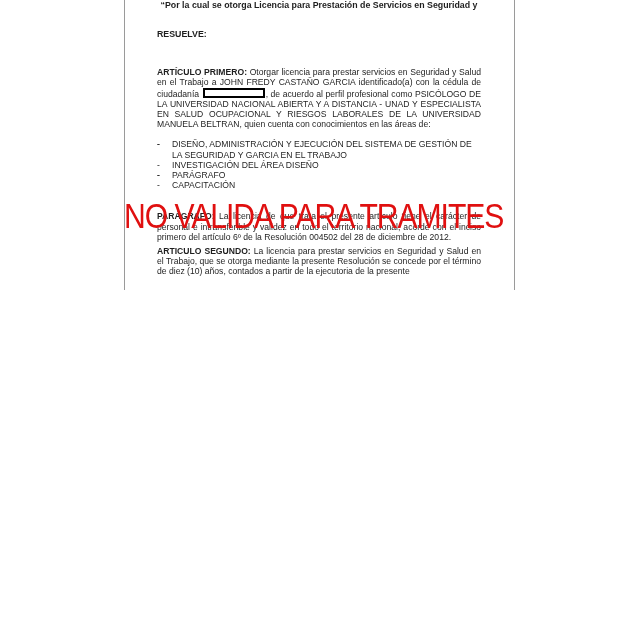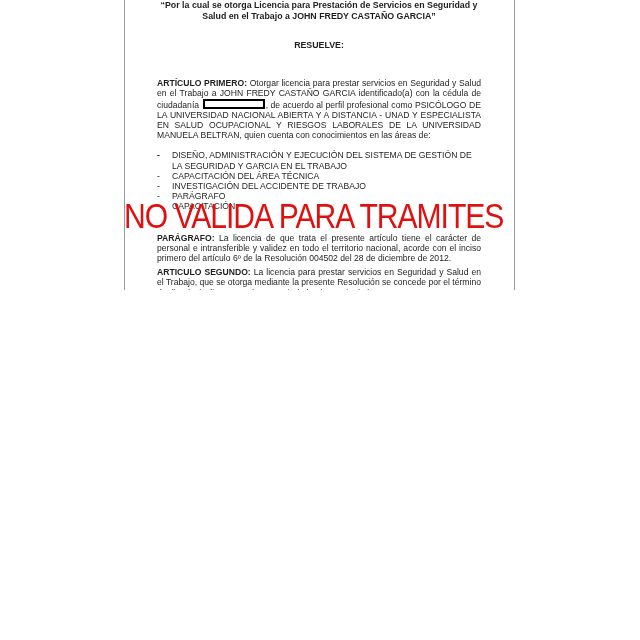--- a/index.html
+++ b/index.html
@@ -38,21 +38,21 @@
       color: #1e1e1e;
     }
     .title {
       text-align: center;
       font-weight: bold;
       font-size: 8.8px;
       line-height: 11px;
       margin: 2px 0 0 0;
     }
     .resuelve {
-      text-align: center;
+      text-align: left;
       font-weight: bold;
       font-size: 8.8px;
       margin-top: 18px;
       margin-bottom: 0;
     }
     .para {
       text-align: justify;
       margin-top: 28px;
     }
     .para b {
@@ -104,35 +104,34 @@
     }
   </style>
 </head>
 <body>
 
 <div class="canvas">
   <div class="page">
     <div class="doc">
       <div class="title">
         <div>“Por la cual se otorga Licencia para Prestación de Servicios en Seguridad y</div>
-        <div>Salud en el Trabajo a JOHN FREDY CASTAÑO GARCIA”</div>
       </div>
 
       <div class="resuelve">RESUELVE:</div>
 
       <div class="para">
         <b>ARTÍCULO PRIMERO:</b><span> Otorgar licencia para prestar servicios en Seguridad y Salud en el Trabajo a JOHN FREDY CASTAÑO GARCIA identificado(a) con la cédula de ciudadanía</span>
         <span class="redacted"></span><span>, de acuerdo al perfil profesional como PSICÓLOGO DE LA UNIVERSIDAD NACIONAL ABIERTA Y A DISTANCIA - UNAD Y ESPECIALISTA EN SALUD OCUPACIONAL Y RIESGOS LABORALES DE LA UNIVERSIDAD MANUELA BELTRAN, quien cuenta con conocimientos en las áreas de:</span>
       </div>
 
       <ul class="list">
         <li><span class="dash">-</span></li>
         <li><span class="dash">-</span><span>DISEÑO, ADMINISTRACIÓN Y EJECUCIÓN DEL SISTEMA DE GESTIÓN DE LA SEGURIDAD Y GARCIA EN EL TRABAJO</span></li>
-        <li><span class="dash">-</span><span>CAPACITACIÓN DEL ÁREA TÉCNICA</span></li>
-        <li><span class="dash">-</span><span>INVESTIGACIÓN DEL ACCIDENTE DE TRABAJO</span></li>
+        <li><span class="dash">-</span><span>INVESTIGACIÓN DEL ÁREA DISEÑO</span></li>
+        <li><span class="dash">-</span></li>
         <li><span class="dash">-</span><span>PARÁGRAFO</span></li>
         <li><span class="dash">-</span><span>CAPACITACIÓN</span></li>
       </ul>
 
       <div class="para2">
         <b>PARÁGRAFO:</b><span> La licencia de que trata el presente artículo tiene el carácter de personal e intransferible y validez en todo el territorio nacional, acorde con el inciso primero del artículo 6º de la Resolución 004502 del 28 de diciembre de 2012.</span>
       </div>
 
       <div class="para3">
         <b>ARTICULO SEGUNDO:</b><span> La licencia para prestar servicios en Seguridad y Salud en el Trabajo, que se otorga mediante la presente Resolución se concede por el término de diez (10) años, contados a partir de la ejecutoria de la presente</span>

